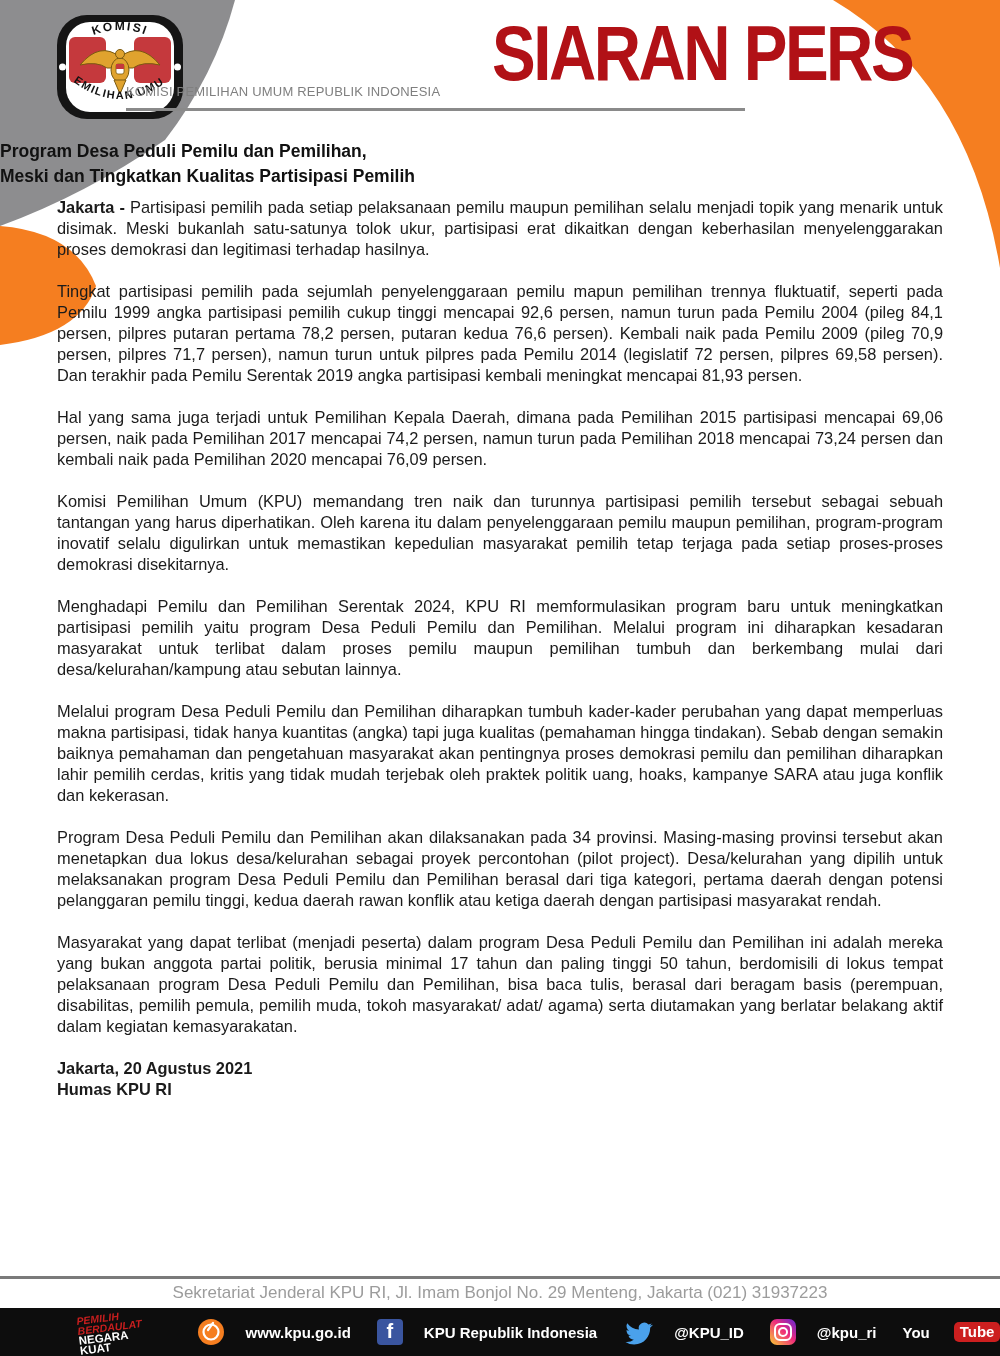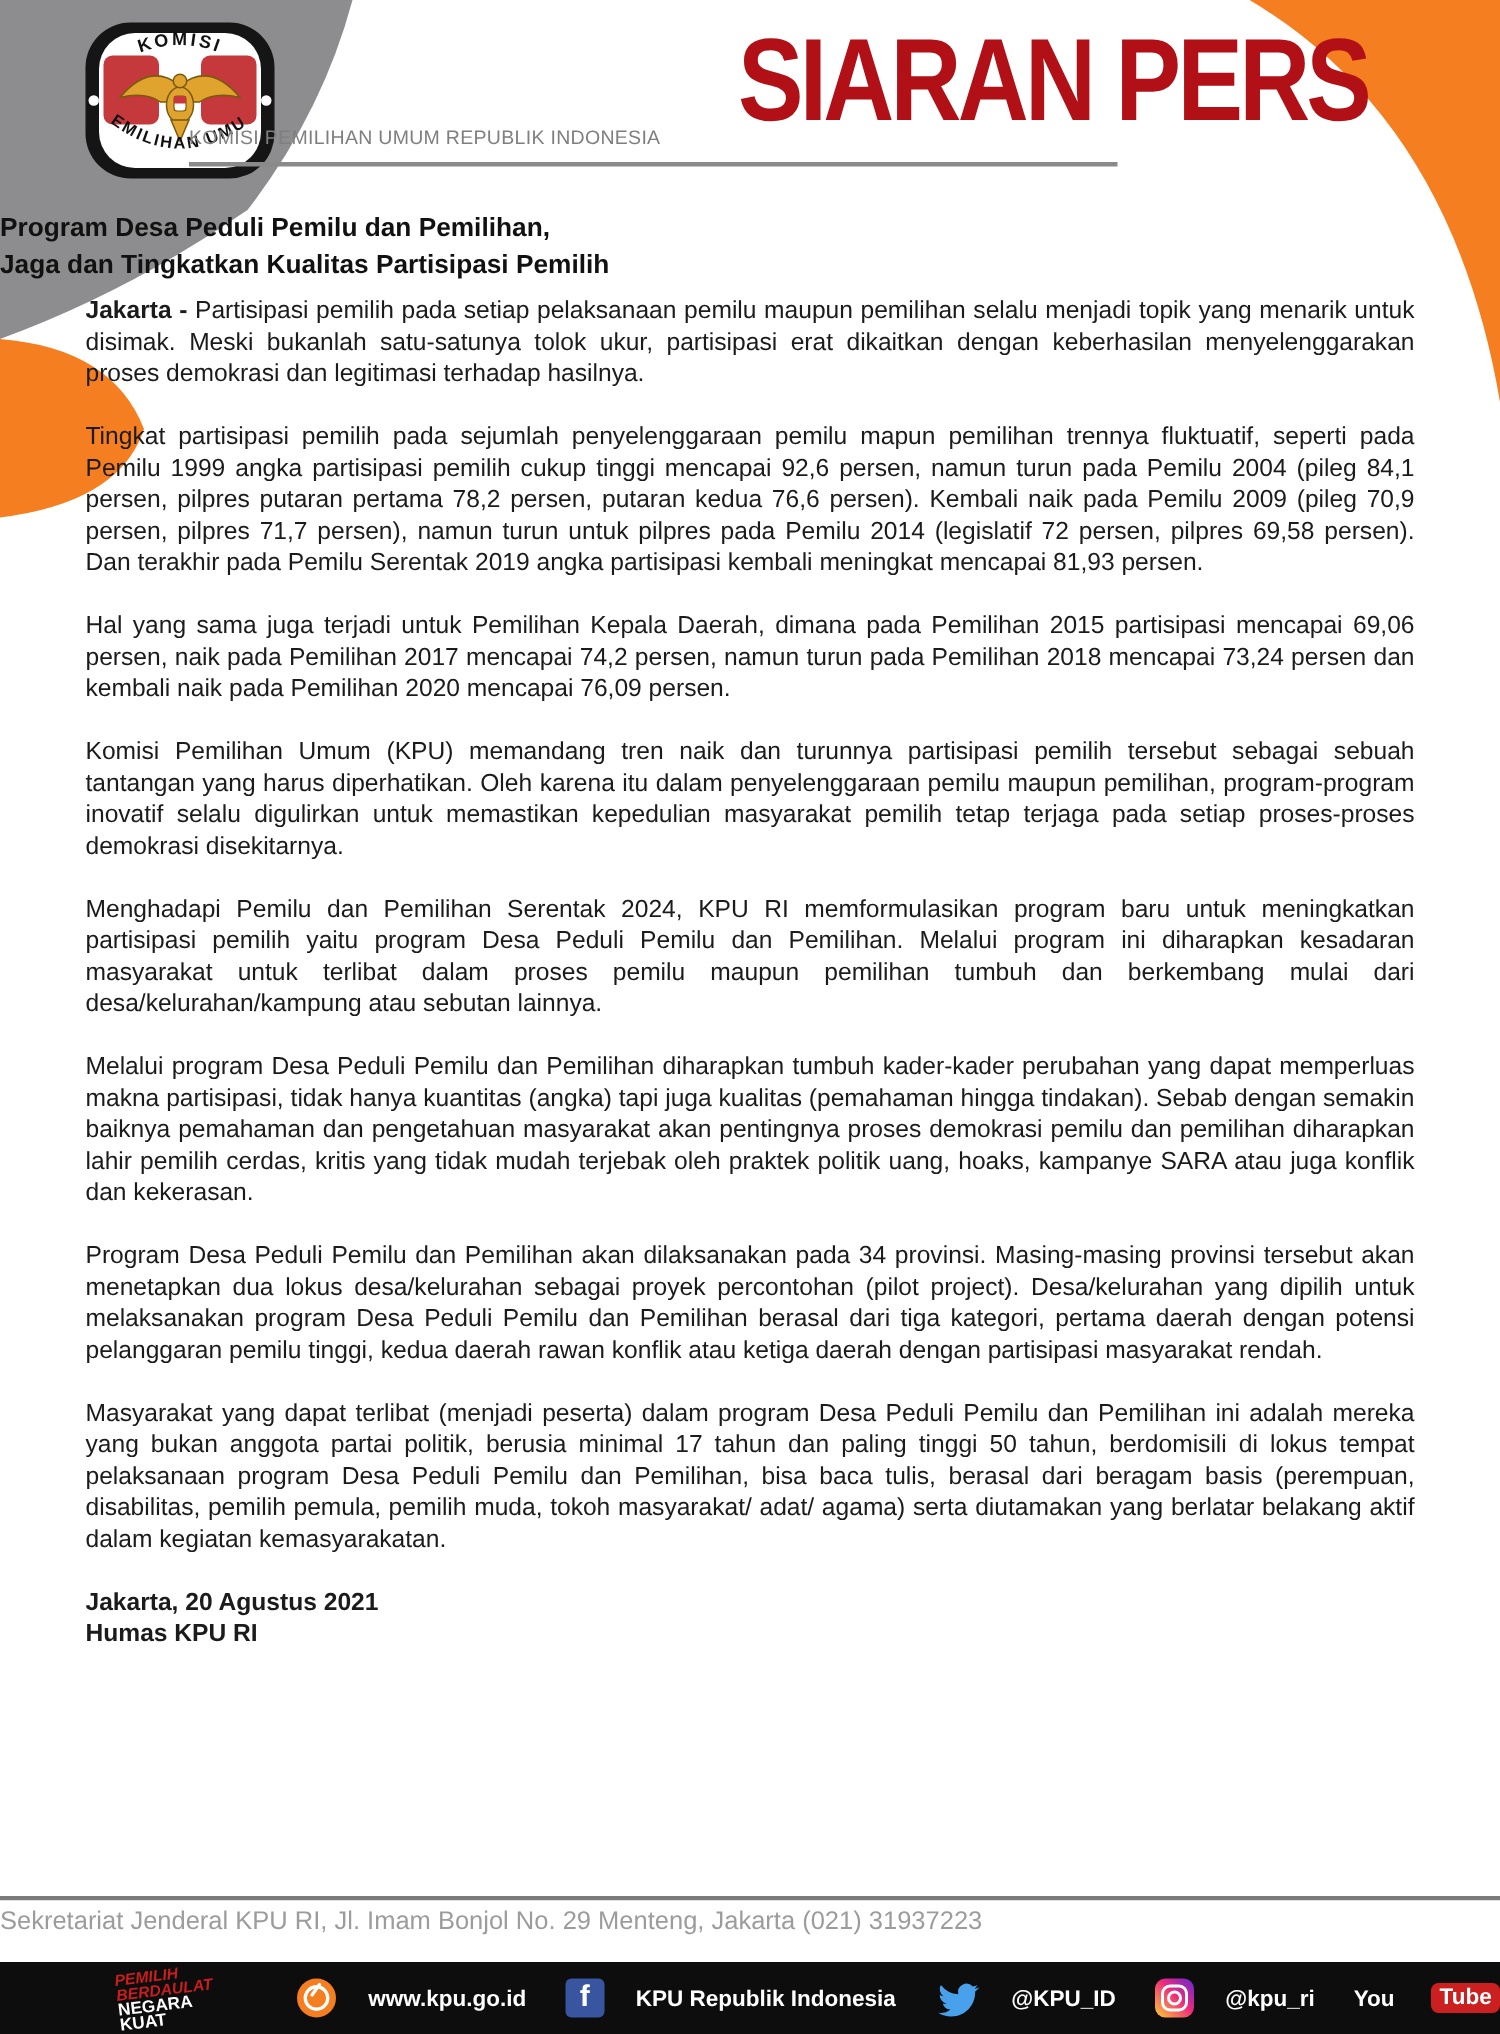--- a/index.html
+++ b/index.html
@@ -31,22 +31,22 @@
     font-size:16.4px;line-height:21px;text-align:justify;
   }
   .body-text p{margin:0 0 21px 0;}
   .lead{font-weight:bold;}
   .it{margin-top:28px;}
   .signoff{font-weight:bold;line-height:21px;}
   
   .footer{position:absolute;left:0;bottom:0;width:1000px;}
   .footer-rule{height:3px;background:#7a7a7a;}
   .footer-address{
-    font-size:17px;color:#9c9c9c;
-    padding:4px 0 17px 0;background:#ffffff;
+    text-align:center;font-size:17px;color:#9c9c9c;
+    padding:4px 0 5px 0;background:#ffffff;
   }
   .footer-bar{display:flex;height:48px;}
   .bar-orange{width:67px;background:#f57e20;}
   .bar-gray{width:76px;background:#8d8d8f;}
   .bar-black{
     flex:1;background:#0d0d0d;display:flex;align-items:center;
     gap:26px;padding:0 18px 0 78px;
   }
   .campaign{
     transform:rotate(-7deg);line-height:10px;white-space:nowrap;
@@ -117,21 +117,21 @@
       <textPath href="#arcBot" startOffset="50%" text-anchor="middle">PEMILIHAN UMUM</textPath>
     </text>
   </svg>
 
   <div class="press-title">SIARAN PERS</div>
   <div class="org-line">KOMISI PEMILIHAN UMUM REPUBLIK INDONESIA</div>
   <div class="org-rule"></div>
 
   <div class="doc-title">
     <div>Program Desa Peduli Pemilu dan Pemilihan,</div>
-    <div>Jaga dan Tingkatkan Kualitas Partisipasi Pemilih</div>
+    <div>Meski dan Tingkatkan Kualitas Partisipasi Pemilih</div>
   </div>
 
   <div class="body-text">
     <p><span class="lead">Jakarta - </span><span>Partisipasi pemilih pada setiap pelaksanaan pemilu maupun pemilihan selalu menjadi topik yang menarik untuk disimak. Meski bukanlah satu-satunya tolok ukur, partisipasi erat dikaitkan dengan keberhasilan menyelenggarakan proses demokrasi dan legitimasi terhadap hasilnya.</span></p>
     <p>Tingkat partisipasi pemilih pada sejumlah penyelenggaraan pemilu mapun pemilihan trennya fluktuatif, seperti pada Pemilu 1999 angka partisipasi pemilih cukup tinggi mencapai 92,6 persen, namun turun pada Pemilu 2004 (pileg 84,1 persen, pilpres putaran pertama 78,2 persen, putaran kedua 76,6 persen). Kembali naik pada Pemilu 2009 (pileg 70,9 persen, pilpres 71,7 persen), namun turun untuk pilpres pada Pemilu 2014 (legislatif 72 persen, pilpres 69,58 persen). Dan terakhir pada Pemilu Serentak 2019 angka partisipasi kembali meningkat mencapai 81,93 persen.</p>
     <p>Hal yang sama juga terjadi untuk Pemilihan Kepala Daerah, dimana pada Pemilihan 2015 partisipasi mencapai 69,06 persen, naik pada Pemilihan 2017 mencapai 74,2 persen, namun turun pada Pemilihan 2018 mencapai 73,24 persen dan kembali naik pada Pemilihan 2020 mencapai 76,09 persen.</p>
     <p>Komisi Pemilihan Umum (KPU) memandang tren naik dan turunnya partisipasi pemilih tersebut sebagai sebuah tantangan yang harus diperhatikan. Oleh karena itu dalam penyelenggaraan pemilu maupun pemilihan, program-program inovatif selalu digulirkan untuk memastikan kepedulian masyarakat pemilih tetap terjaga pada setiap proses-proses demokrasi disekitarnya.</p>
     <p>Menghadapi Pemilu dan Pemilihan Serentak 2024, KPU RI memformulasikan program baru untuk meningkatkan partisipasi pemilih yaitu program Desa Peduli Pemilu dan Pemilihan. Melalui program ini diharapkan kesadaran masyarakat untuk terlibat dalam proses pemilu maupun pemilihan tumbuh dan berkembang mulai dari desa/kelurahan/kampung atau sebutan lainnya.</p>
     <p>Melalui program Desa Peduli Pemilu dan Pemilihan diharapkan tumbuh kader-kader perubahan yang dapat memperluas makna partisipasi, tidak hanya kuantitas (angka) tapi juga kualitas (pemahaman hingga tindakan). Sebab dengan semakin baiknya pemahaman dan pengetahuan masyarakat akan pentingnya proses demokrasi pemilu dan pemilihan diharapkan lahir pemilih cerdas, kritis yang tidak mudah terjebak oleh praktek politik uang, hoaks, kampanye SARA atau juga konflik dan kekerasan.</p>
     <p><span>Program Desa Peduli Pemilu dan Pemilihan akan dilaksanakan pada 34 provinsi. Masing-masing provinsi tersebut akan menetapkan dua lokus desa/kelurahan sebagai proyek percontohan (</span><span class="it">pilot project</span><span>). Desa/kelurahan yang dipilih untuk melaksanakan program Desa Peduli Pemilu dan Pemilihan berasal dari tiga kategori, </span><span class="it">pertama</span><span> daerah dengan potensi pelanggaran pemilu tinggi, </span><span class="it">kedua</span><span> daerah rawan konflik atau </span><span class="it">ketiga</span><span> daerah dengan partisipasi masyarakat rendah.</span></p>

